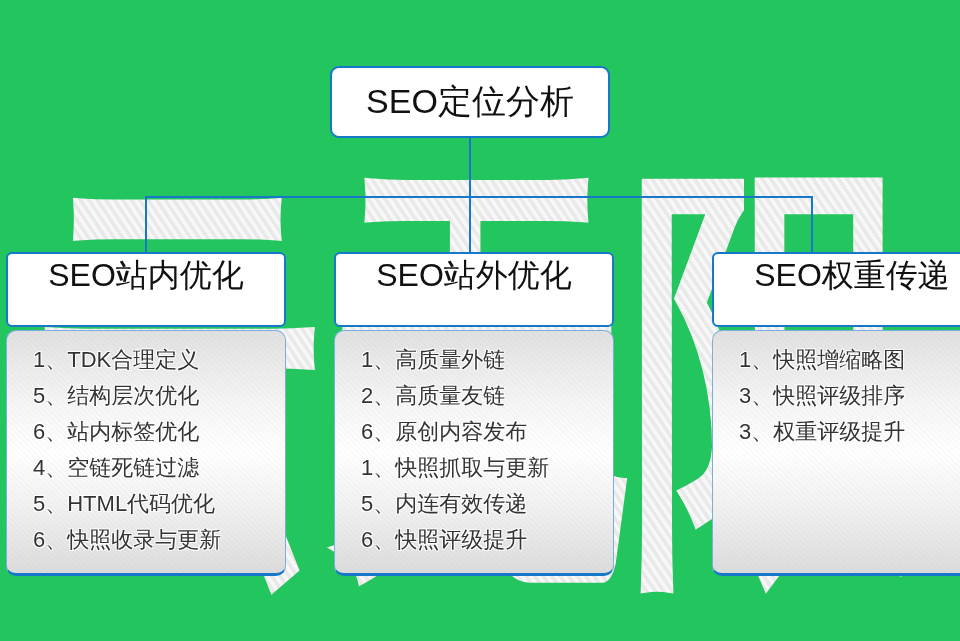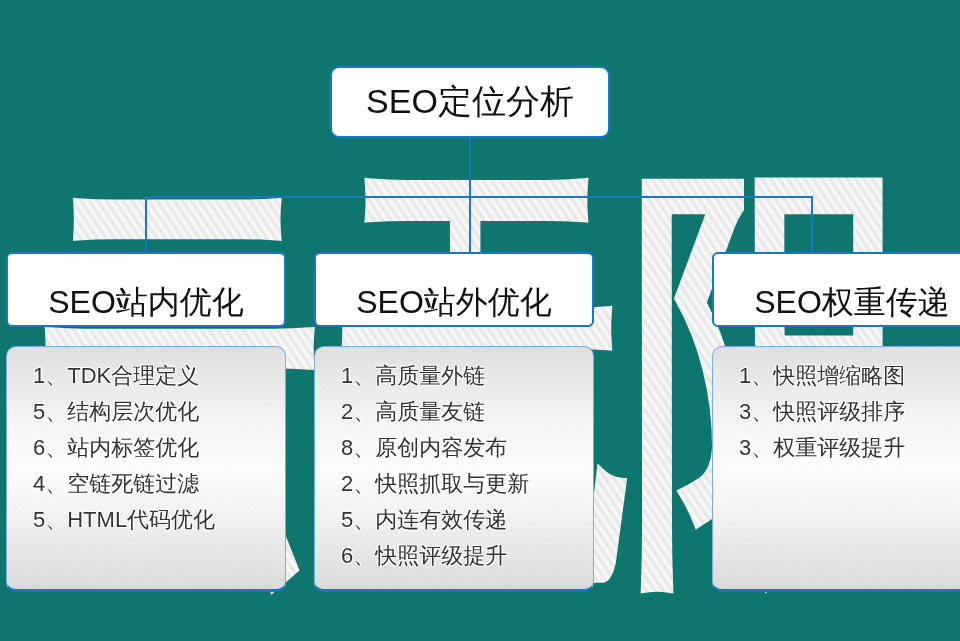--- a/index.html
+++ b/index.html
@@ -5,21 +5,21 @@
   html, body {
     margin: 0;
     padding: 0;
     background: #ffffff;
     font-family: "Liberation Sans", "DejaVu Sans", sans-serif;
   }
   .stage {
     position: relative;
     width: 960px;
     height: 641px;
-    background: #0f766e;
+    background: #22c55e;
     overflow: hidden;
   }
   
   .watermark {
     position: absolute;
     left: 40px;
     top: 165px;
     width: 880px;
     height: 430px;
     display: flex;
@@ -72,28 +72,28 @@
     z-index: 2;
   }
   .col-header {
     box-sizing: border-box;
     width: 280px;
     height: 75px;
     border: 2px solid #1778c9;
     border-radius: 6px;
     background: #ffffff;
     display: flex;
-    align-items: flex-end;
+    align-items: flex-start;
     justify-content: center;
     font-size: 32px;
     color: #111111;
   }
   .col-panel {
     box-sizing: border-box;
-    margin-top: 19px;
+    margin-top: 3px;
     width: 280px;
     height: 246px;
     border: 1px solid #79aede;
     border-bottom: 3px solid #1778c9;
     border-radius: 10px;
     padding: 11px 6px 0 26px;
     background:
       repeating-linear-gradient(45deg, rgba(0,0,0,0.016) 0 2px, rgba(255,255,255,0) 2px 4px),
       linear-gradient(180deg, #e1e1e1 0%, #f6f6f6 30%, #ffffff 50%, #f2f2f2 72%, #dcdcdc 100%);
   }
@@ -129,32 +129,33 @@
   <div class="column" style="left:6px;">
     <div class="col-header">
       <span>SEO站内优化</span>
     </div>
     <div class="col-panel">
       <div class="list-item">1、TDK合理定义</div>
       <div class="list-item">5、结构层次优化</div>
       <div class="list-item">6、站内标签优化</div>
       <div class="list-item">4、空链死链过滤</div>
       <div class="list-item">5、HTML代码优化</div>
+      <div class="list-item">6、快照收录与更新</div>
     </div>
   </div>
 
-  <div class="column" style="left:314px;">
+  <div class="column" style="left:334px;">
     <div class="col-header">
       <span>SEO站外优化</span>
     </div>
     <div class="col-panel">
       <div class="list-item">1、高质量外链</div>
       <div class="list-item">2、高质量友链</div>
-      <div class="list-item">8、原创内容发布</div>
-      <div class="list-item">2、快照抓取与更新</div>
+      <div class="list-item">6、原创内容发布</div>
+      <div class="list-item">1、快照抓取与更新</div>
       <div class="list-item">5、内连有效传递</div>
       <div class="list-item">6、快照评级提升</div>
     </div>
   </div>
 
   <div class="column" style="left:672px;padding-left:40px;">
     <div class="col-header">
       <span>SEO权重传递</span>
     </div>
     <div class="col-panel">

